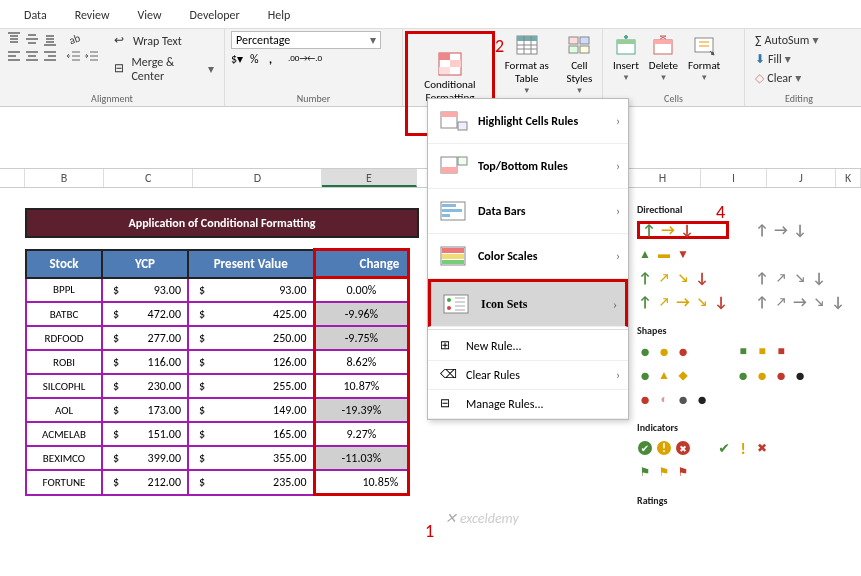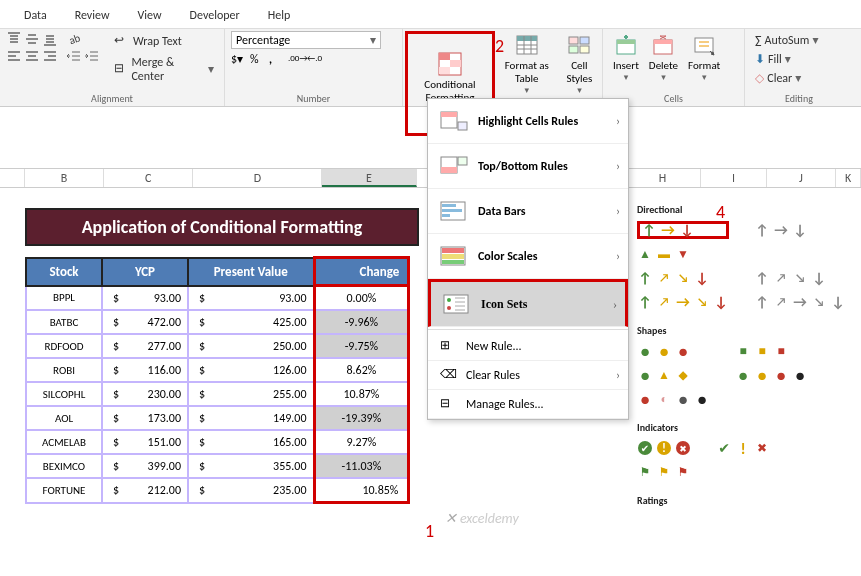--- a/index.html
+++ b/index.html
@@ -39,24 +39,24 @@
 .icon-row { display: flex; gap: 3px; align-items: center; height: 18px; }
 .icon-row span { width: 16px; height: 16px; display: inline-flex; align-items: center; justify-content: center; }
 
 
 .col-headers { display: flex; position: absolute; top: 168px; left: 0; right: 0; height: 20px; border-top: 1px solid #ccc; border-bottom: 1px solid #ccc; background: #fff; }
 .col-hdr { border-right: 1px solid #ddd; text-align: center; color: #555; font-size: 12px; padding-top: 2px; }
 .col-hdr.sel { background: #ddd; border-bottom: 2px solid #217346; }
 
 
 .sheet { position: absolute; top: 188px; left: 25px; }
-.title-banner { width: 394px; background: #5B1F2E; color: #fff; text-align: center; font-weight: bold; font-size: 18px; padding: 6px; border: 2px solid #222; margin-top: 20px; margin-bottom: 10px; }
+.title-banner { width: 394px; background: #5B1F2E; color: #fff; text-align: center; font-weight: bold; font-size: 12px; padding: 6px; border: 2px solid #222; margin-top: 20px; margin-bottom: 10px; }
 table { border-collapse: collapse; }
 th { background: #4F7CB5; color: #fff; font-weight: bold; font-size: 13px; padding: 5px 8px; border: 2px solid #222; text-align: center; }
-td { border: 2px solid #c4b5fd; padding: 4px 6px; font-size: 12px; text-align: center; background: #fff; }
+td { border: 2px solid #a21caf; padding: 4px 6px; font-size: 12px; text-align: center; background: #fff; }
 td.stock { font-size: 11px; }
 td.money { text-align: left; padding-left: 10px; }
 td.money .cur { float: left; }
 td.money .amt { float: right; }
 td.change { background: #d0d0d0; width: 82px; }
 td.change.pos { background: #fff; }
 .col-e-red { border-left: 3px solid #d00000 !important; border-right: 3px solid #d00000 !important; }
 tr:last-child .col-e-red { border-bottom: 3px solid #d00000 !important; padding-left: 44px; }
 th.col-e-red { border-top: 3px solid #d00000 !important; }
 

